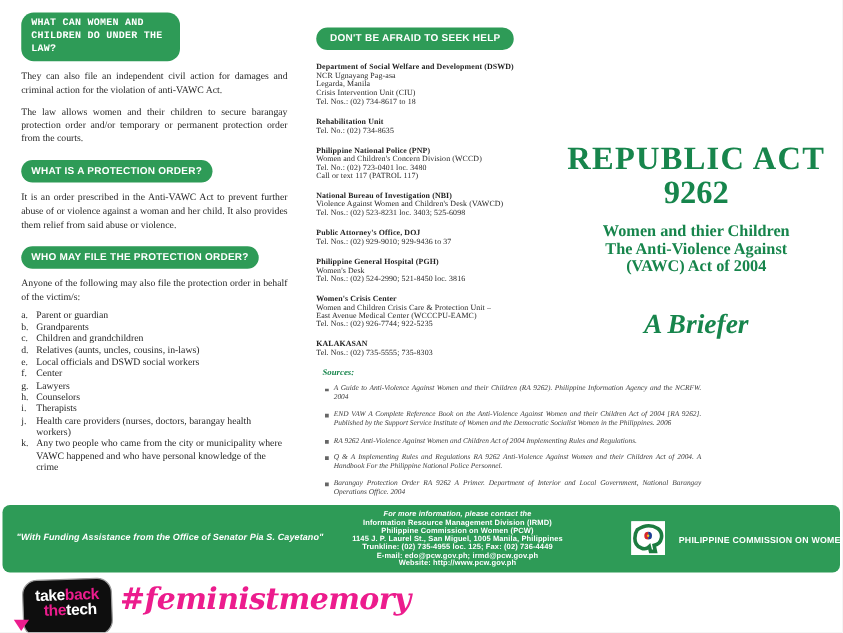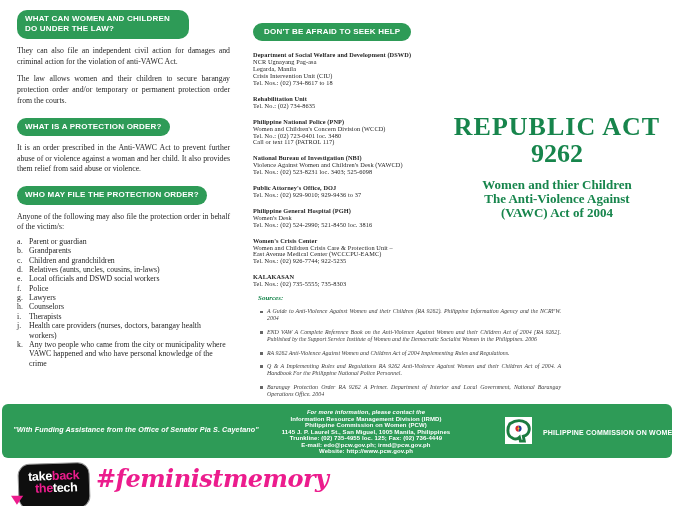--- a/index.html
+++ b/index.html
@@ -11,21 +11,21 @@
   }
   
   .gbox {
     display:inline-block; background:var(--green,#2e9b57); color:#fff;
     font-family:"Liberation Sans", sans-serif; font-weight:bold;
     font-size:8px; line-height:1.3; padding:4px 8px; border-radius:10px;
     letter-spacing:.2px;
   }
   
   .col-left { position:absolute; left:17px; top:10px; width:213px; color:#1e1e1e; }
-  .col-left .gbox.wrap { width:172px; }
+  .col-left .gbox.wrap { width:127px;font-family:Liberation Mono, monospace; }
   .col-left .body { font-size:7.8px; line-height:1.38; text-align:justify; margin-top:7px; }
   .col-left .gbox.mt { margin-top:11px; }
   .wlist { margin-top:4px; font-size:7.8px; line-height:1.2; }
   .wlist .li { display:flex; }
   .wlist .ltr { width:12px; flex:none; }
   .wlist .txt { flex:1; }
   
   .col-mid { position:absolute; left:253px; top:20px; width:197px; color:#1e1e1e; }
   .col-mid .gbox { font-size:8px; padding:4px 11px; border-radius:9px; }
   .contacts { margin-top:11px; }
@@ -106,21 +106,21 @@
       <div class="li">
           <span class="ltr">d.</span>
           <span class="txt">Relatives (aunts, uncles, cousins, in-laws)</span>
         </div>
       <div class="li">
           <span class="ltr">e.</span>
           <span class="txt">Local officials and DSWD social workers</span>
         </div>
       <div class="li">
           <span class="ltr">f.</span>
-          <span class="txt">Police</span>
+          <span class="txt">Center</span>
         </div>
       <div class="li">
           <span class="ltr">g.</span>
           <span class="txt">Lawyers</span>
         </div>
       <div class="li">
           <span class="ltr">h.</span>
           <span class="txt">Counselors</span>
         </div>
       <div class="li">
@@ -204,20 +204,21 @@
   </section>
 
   <section class="cover">
     <div class="t1">REPUBLIC ACT</div>
     <div class="t2">9262</div>
     <div class="sub">
       <div>Women and thier Children</div>
       <div>The Anti-Violence Against</div>
       <div>(VAWC) Act of 2004</div>
     </div>
+    <div class="brief">A Briefer</div>
   </section>
 
   <footer class="footer">
     <div class="funding">"With Funding Assistance from the Office of Senator Pia S. Cayetano"</div>
     <div class="fcenter">
       <div class="fl it">For more information, please contact the</div>
       <div class="fl">Information Resource Management Division (IRMD)</div>
       <div class="fl">Philippine Commission on Women (PCW)</div>
       <div class="fl">1145 J. P. Laurel St., San Miguel, 1005 Manila, Philippines</div>
       <div class="fl">Trunkline: (02) 735-4955 loc. 125; Fax: (02) 736-4449</div>

